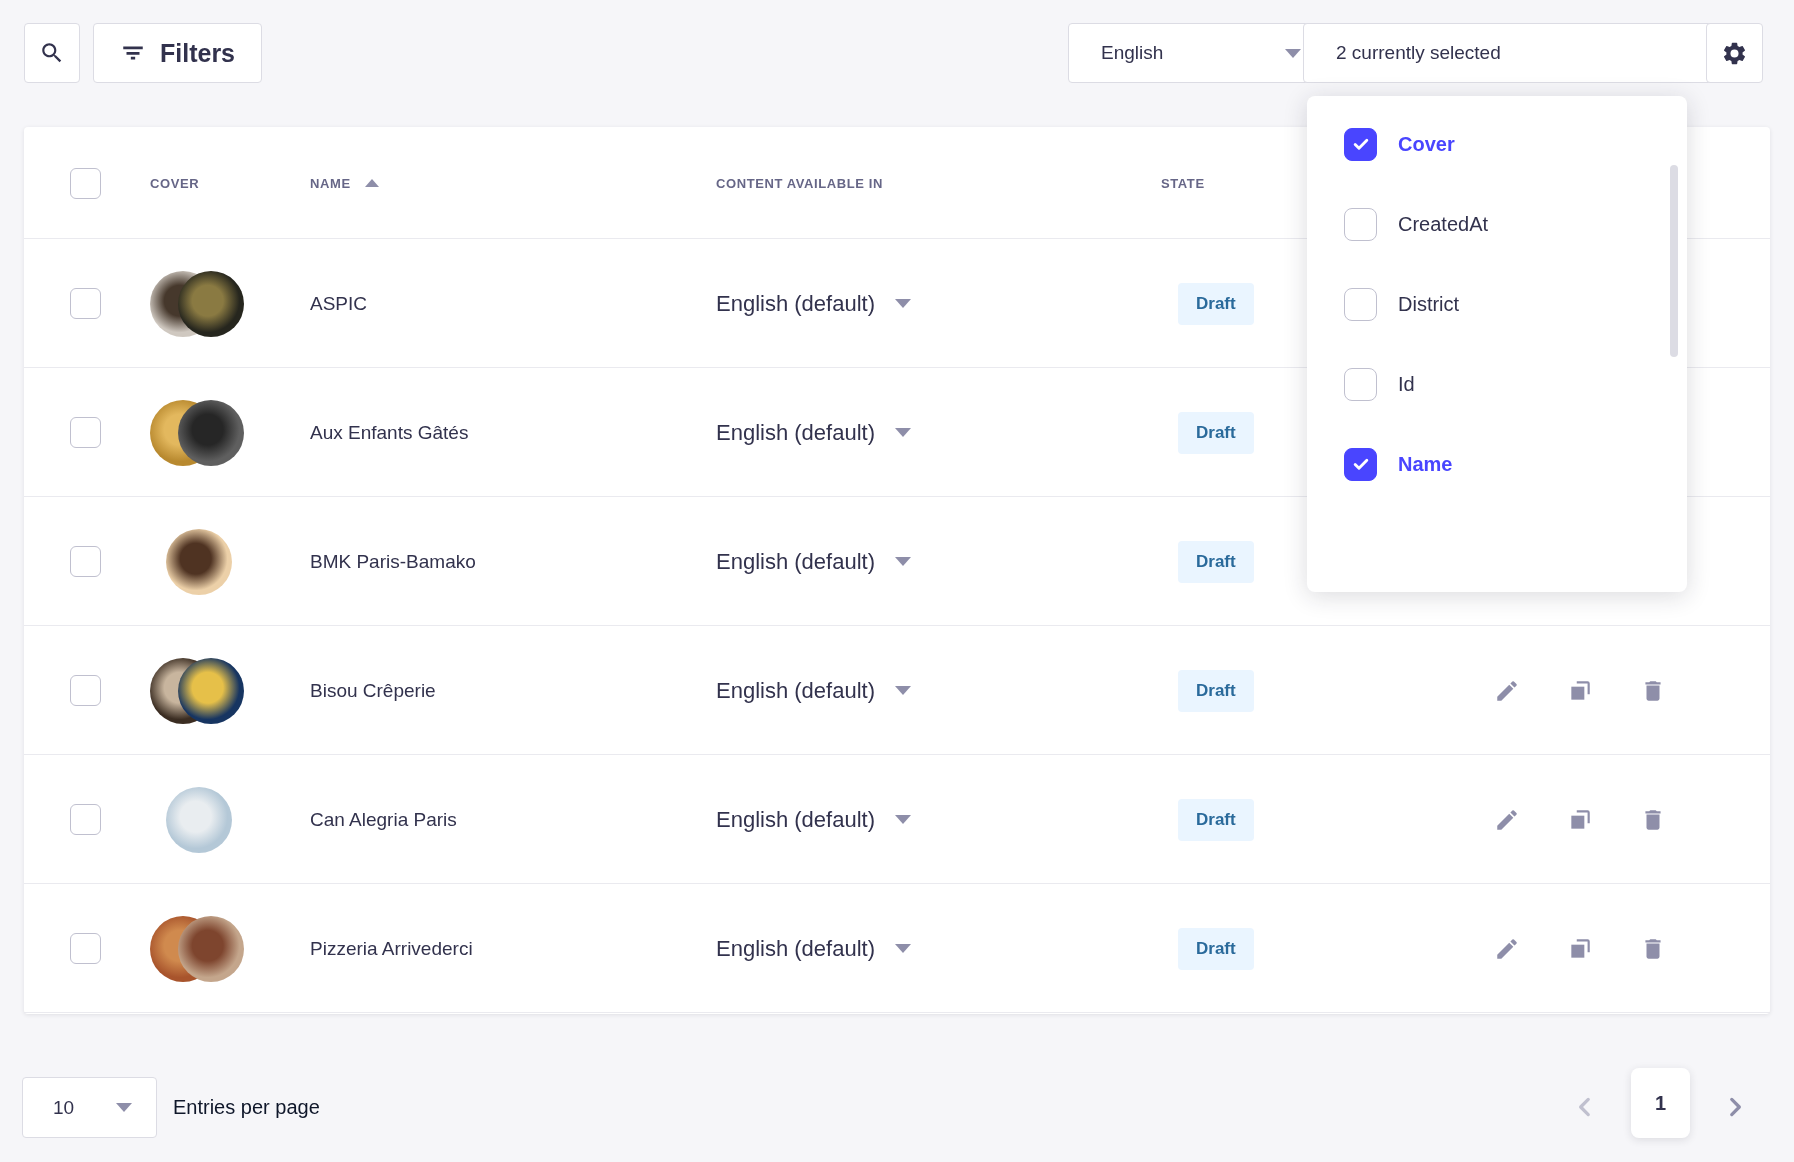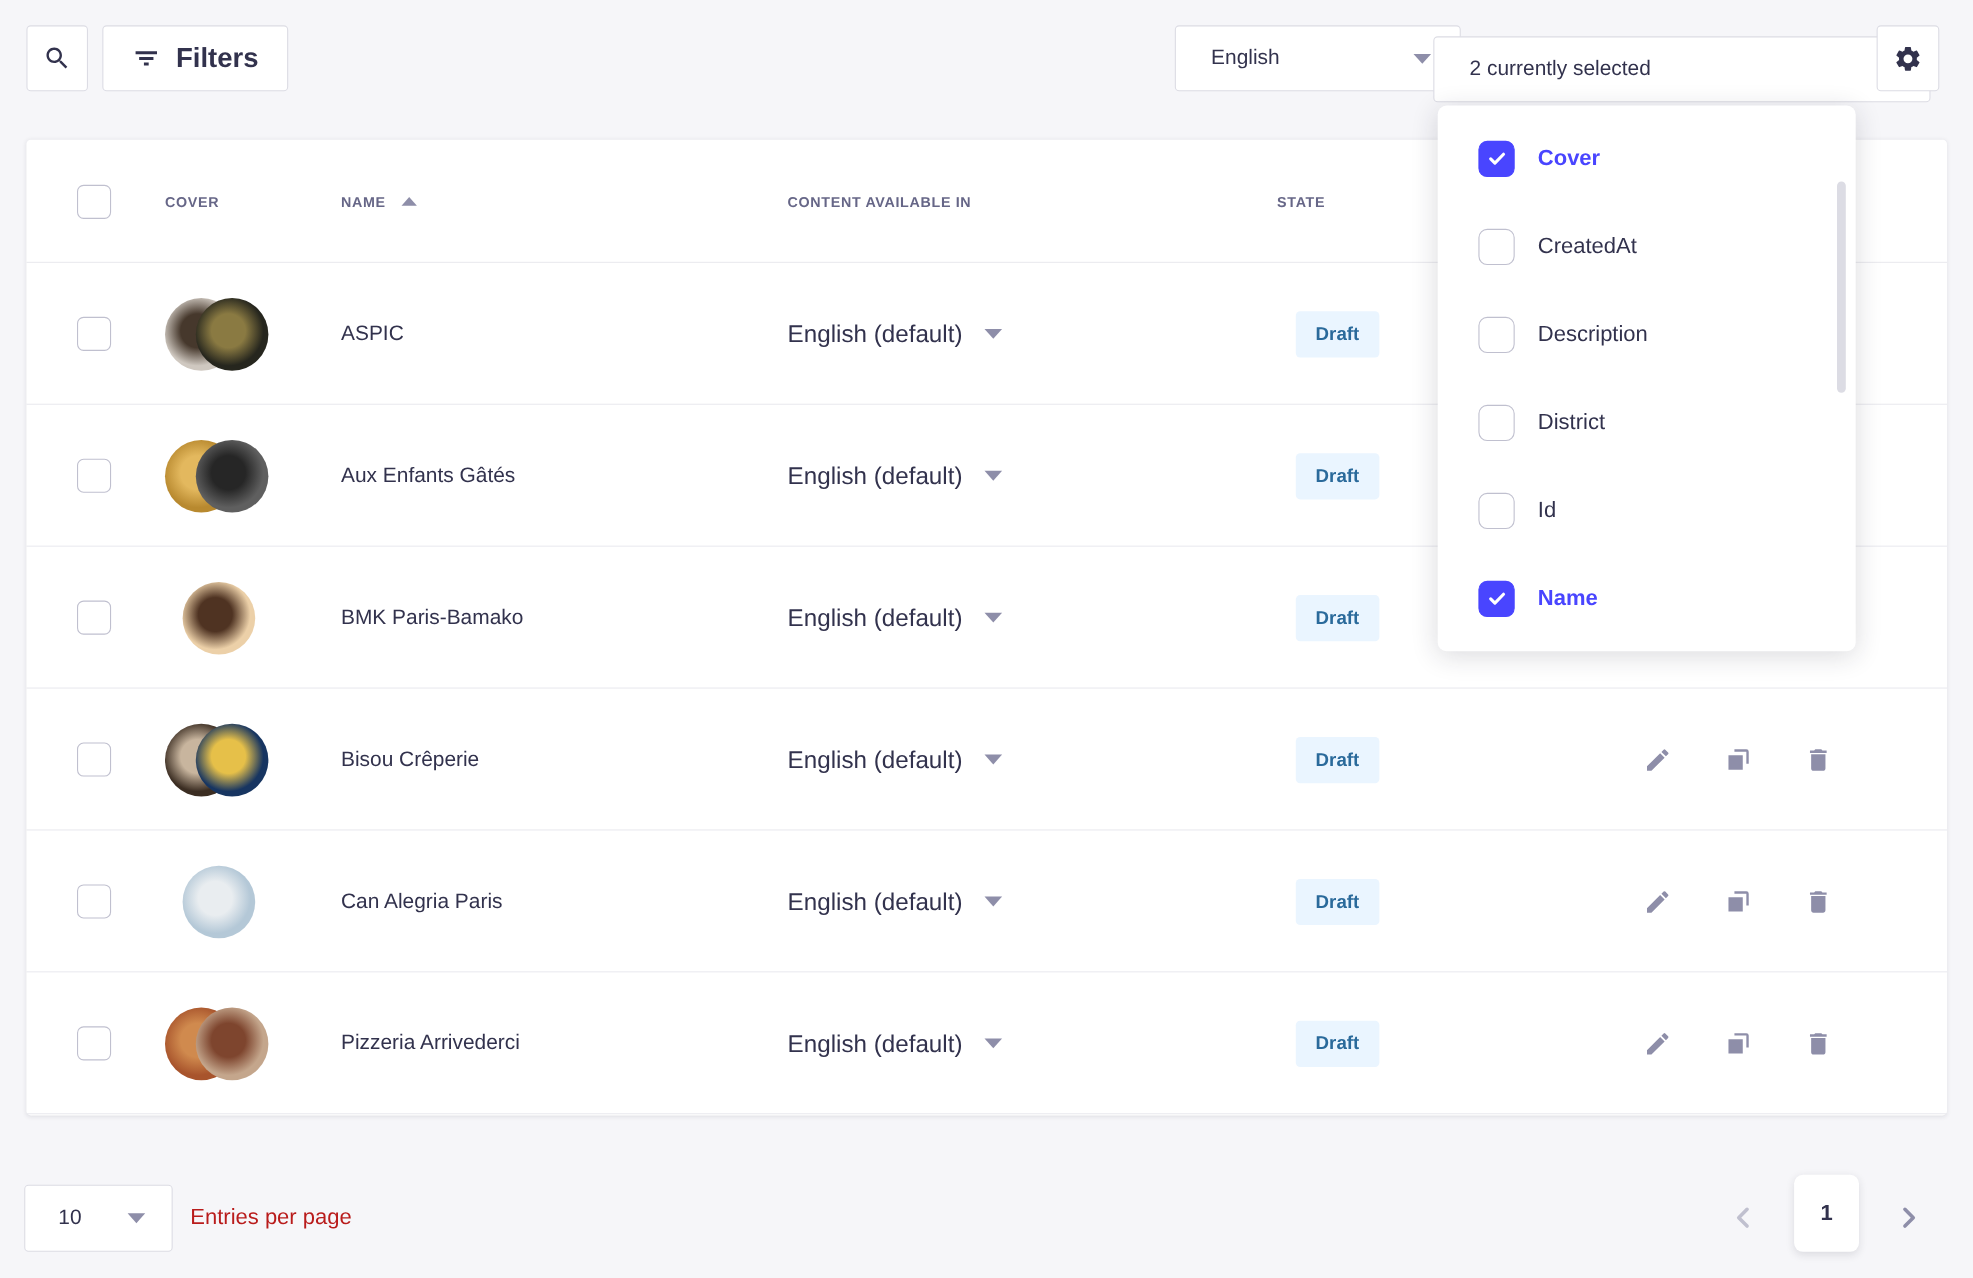--- a/index.html
+++ b/index.html
@@ -25,21 +25,21 @@
   #filters-btn{left:93px;top:23px;height:60px;padding:0 26px;gap:14px;}
   #filters-btn .label{font-size:25px;font-weight:700;color:#32324d;}
   .select{
     background:#fff;border:1px solid #dcdce4;border-radius:4px;
     box-sizing:border-box;display:flex;align-items:center;
     justify-content:space-between;cursor:pointer;
     padding:0 26px 0 32px;height:60px;
   }
   .select .value{font-size:19px;color:#32324d;}
   #locale-select{left:1068px;top:23px;width:260px;}
-  #columns-select{left:1303px;top:33px;width:452px;}
+  #columns-select{left:1303px;top:23px;width:452px;}
   #settings-btn{left:1706px;top:23px;width:57px;height:60px;}
   .caret-down{
     width:0;height:0;
     border-left:8px solid transparent;border-right:8px solid transparent;
     border-top:9px solid #8e8ea9;
   }
   .caret-up{
     width:0;height:0;
     border-left:7px solid transparent;border-right:7px solid transparent;
     border-bottom:8px solid #8e8ea9;
@@ -104,21 +104,21 @@
   .panel-item .plabel{font-size:20px;color:#32324d;}
   .panel-item.checked .plabel{color:#4945ff;font-weight:700;}
   .checkmark{display:none;}
   .panel-item.checked .checkmark{display:block;}
   #panel-scrollbar{
     position:absolute;right:9px;top:69px;width:8px;height:192px;
     background:#dcdce4;border-radius:4px;
   }
   
   #pagesize-select{left:22px;top:1077px;width:135px;gap:40px;}
-  #entries-label{left:173px;top:1096px;font-size:20px;color:#b91c1c;}
+  #entries-label{left:173px;top:1096px;font-size:20px;color:#0f172a;}
   #page-prev{left:1572px;top:1094px;}
   #page-next{left:1722px;top:1094px;}
   .chev{width:26px;height:26px;display:block;}
   #page-box{
     left:1631px;top:1068px;width:59px;height:70px;
     background:#fff;border-radius:8px;
     box-shadow:0 2px 8px rgba(33,33,52,.12);
     display:flex;align-items:center;justify-content:center;
     font-size:20px;font-weight:700;color:#32324d;cursor:pointer;
   }
@@ -410,26 +410,20 @@
     <span class="plabel">Cover</span>
   </div>
 
   <div class="panel-item">
     <span class="panel-check">
       
     </span>
     <span class="plabel">CreatedAt</span>
   </div>
 
-  <div class="panel-item">
-    <span class="panel-check">
-      
-    </span>
-    <span class="plabel">Description</span>
-  </div>
 
   <div class="panel-item">
     <span class="panel-check">
       
     </span>
     <span class="plabel">District</span>
   </div>
 
   <div class="panel-item">
     <span class="panel-check">

